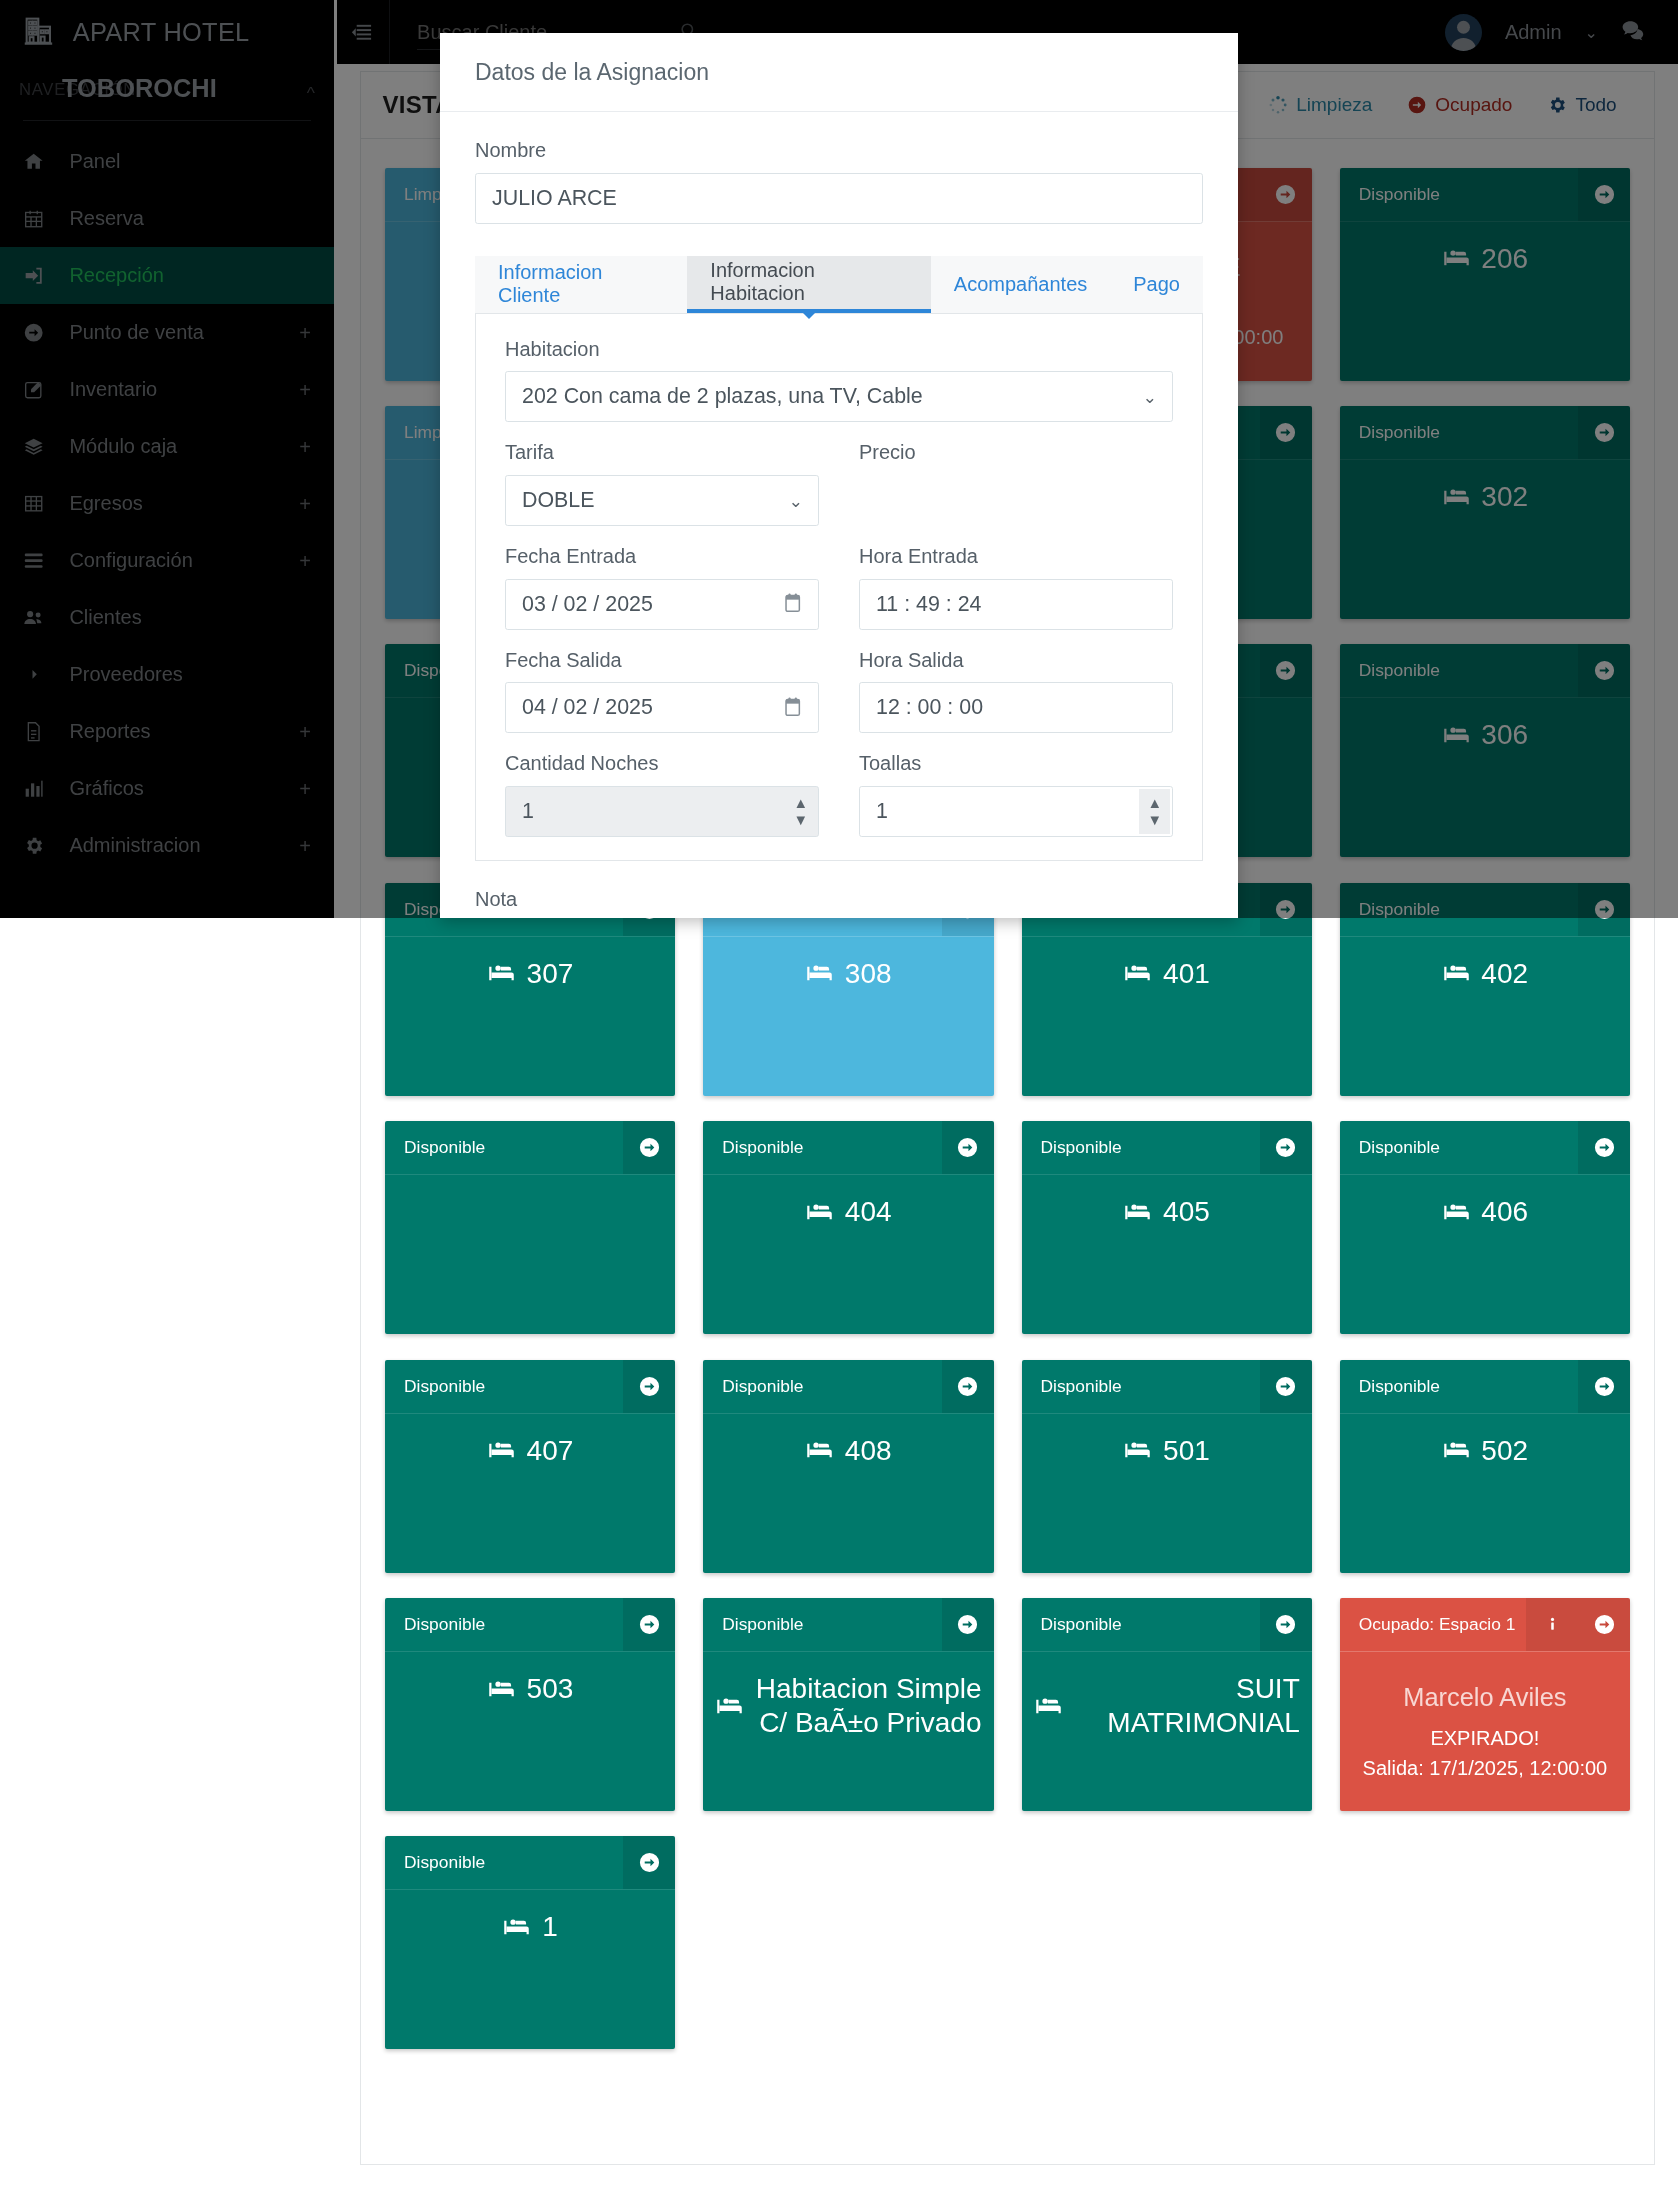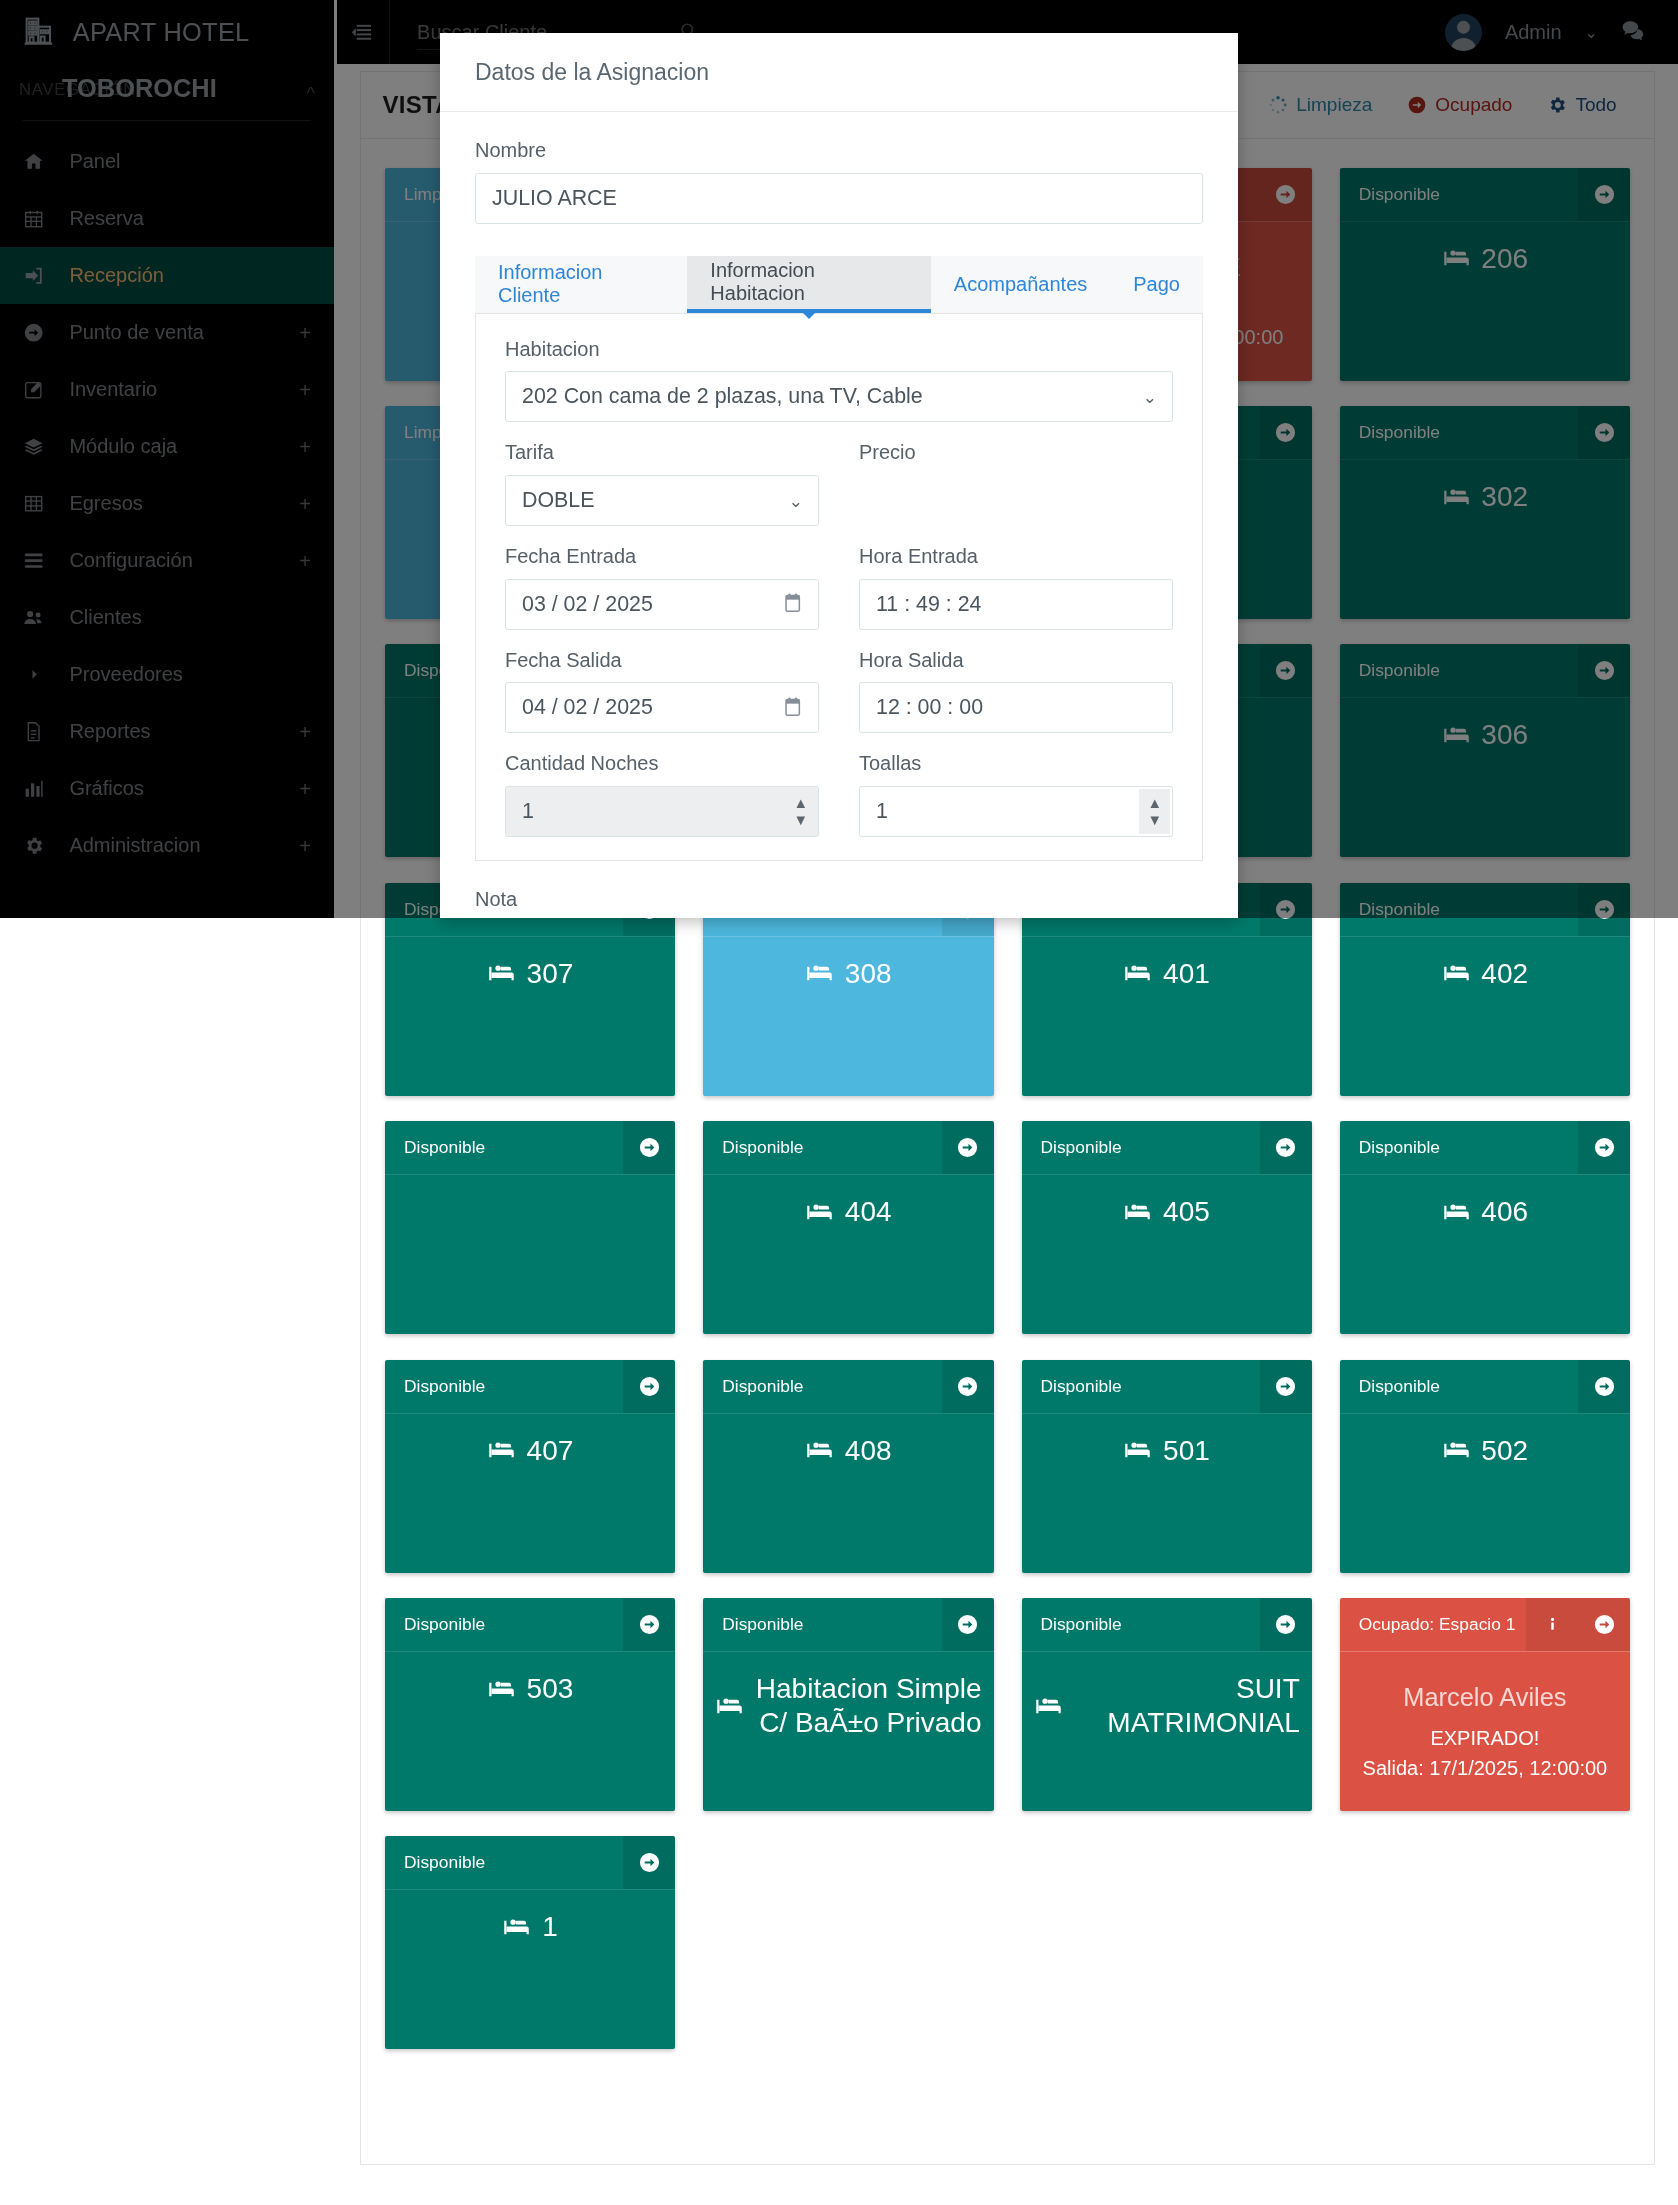--- a/index.html
+++ b/index.html
@@ -45,21 +45,21 @@
   .nav-divider {
     margin: 0 23px; border-top: 0.7px solid #222528; height: 0.7px;
   }
   .nav-list { margin-top: 12px; }
   .nav-item {
     display: flex; align-items: center;
     height: 57px; padding-left: 23px; padding-right: 17.4px;
     color: #7e8387; font-size: 20px;
     position: relative;
   }
-  .nav-item.active { background: #004d45; color: #fdba74; }
+  .nav-item.active { background: #004d45; color: #22c55e; }
   .nav-item .ni-icon {
     width: 29px; min-width: 29px; height: 23px;
     color: #7e8387; display: flex; align-items: center;
   }
   .nav-item.active .ni-icon { color: #9aa0a6; }
   .nav-item .ni-label { margin-left: 17.4px; white-space: nowrap; }
   .nav-item .ni-plus {
     position: absolute; right: 23px; top: 50%; transform: translateY(-50%);
     font-size: 20px; color: #6a6e72; line-height: 1;
   }

